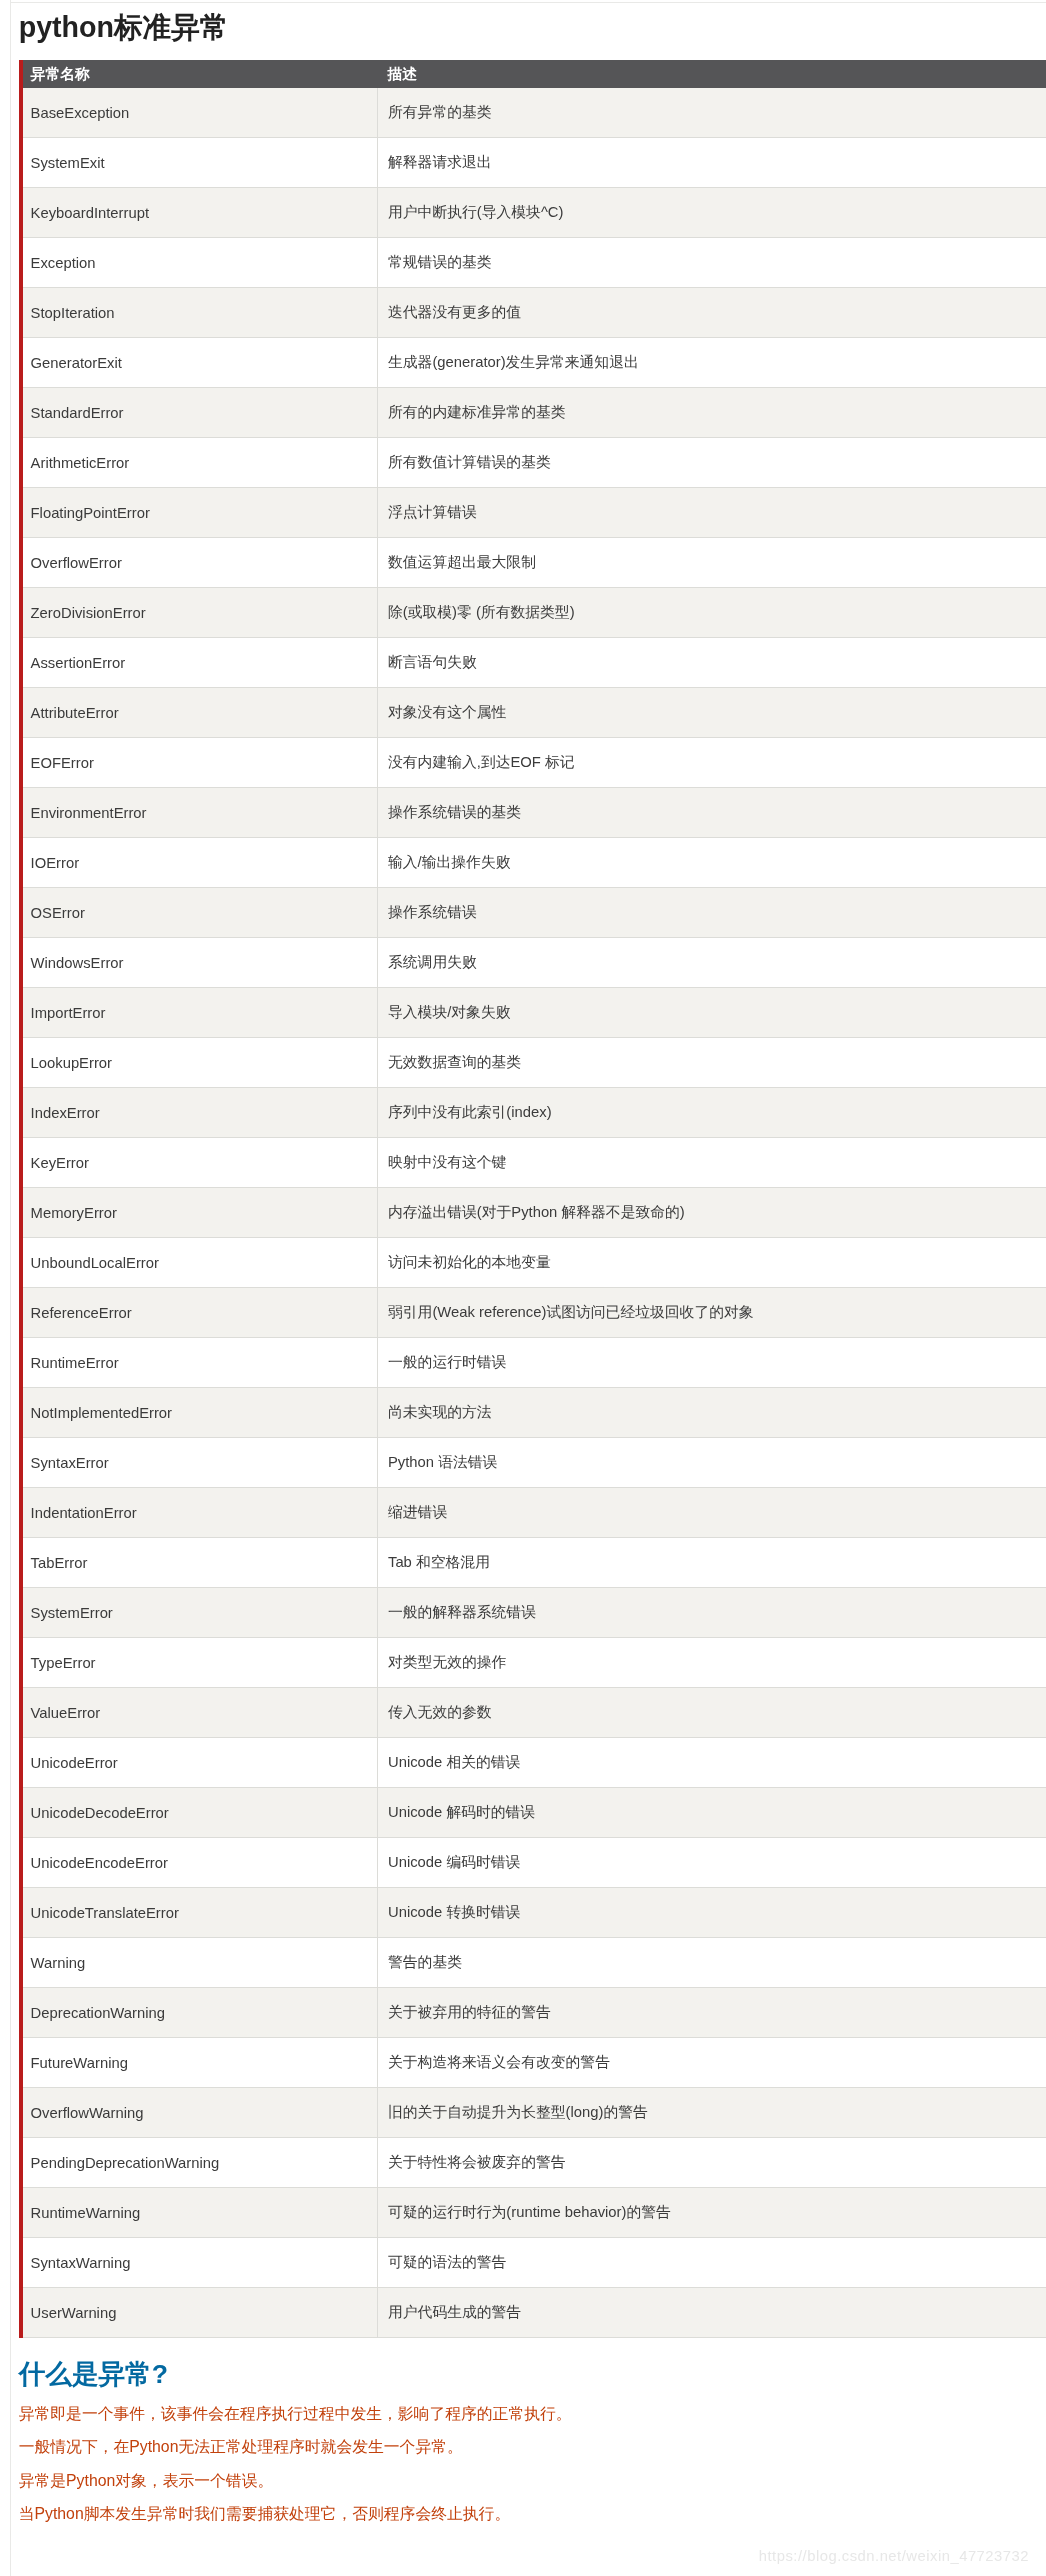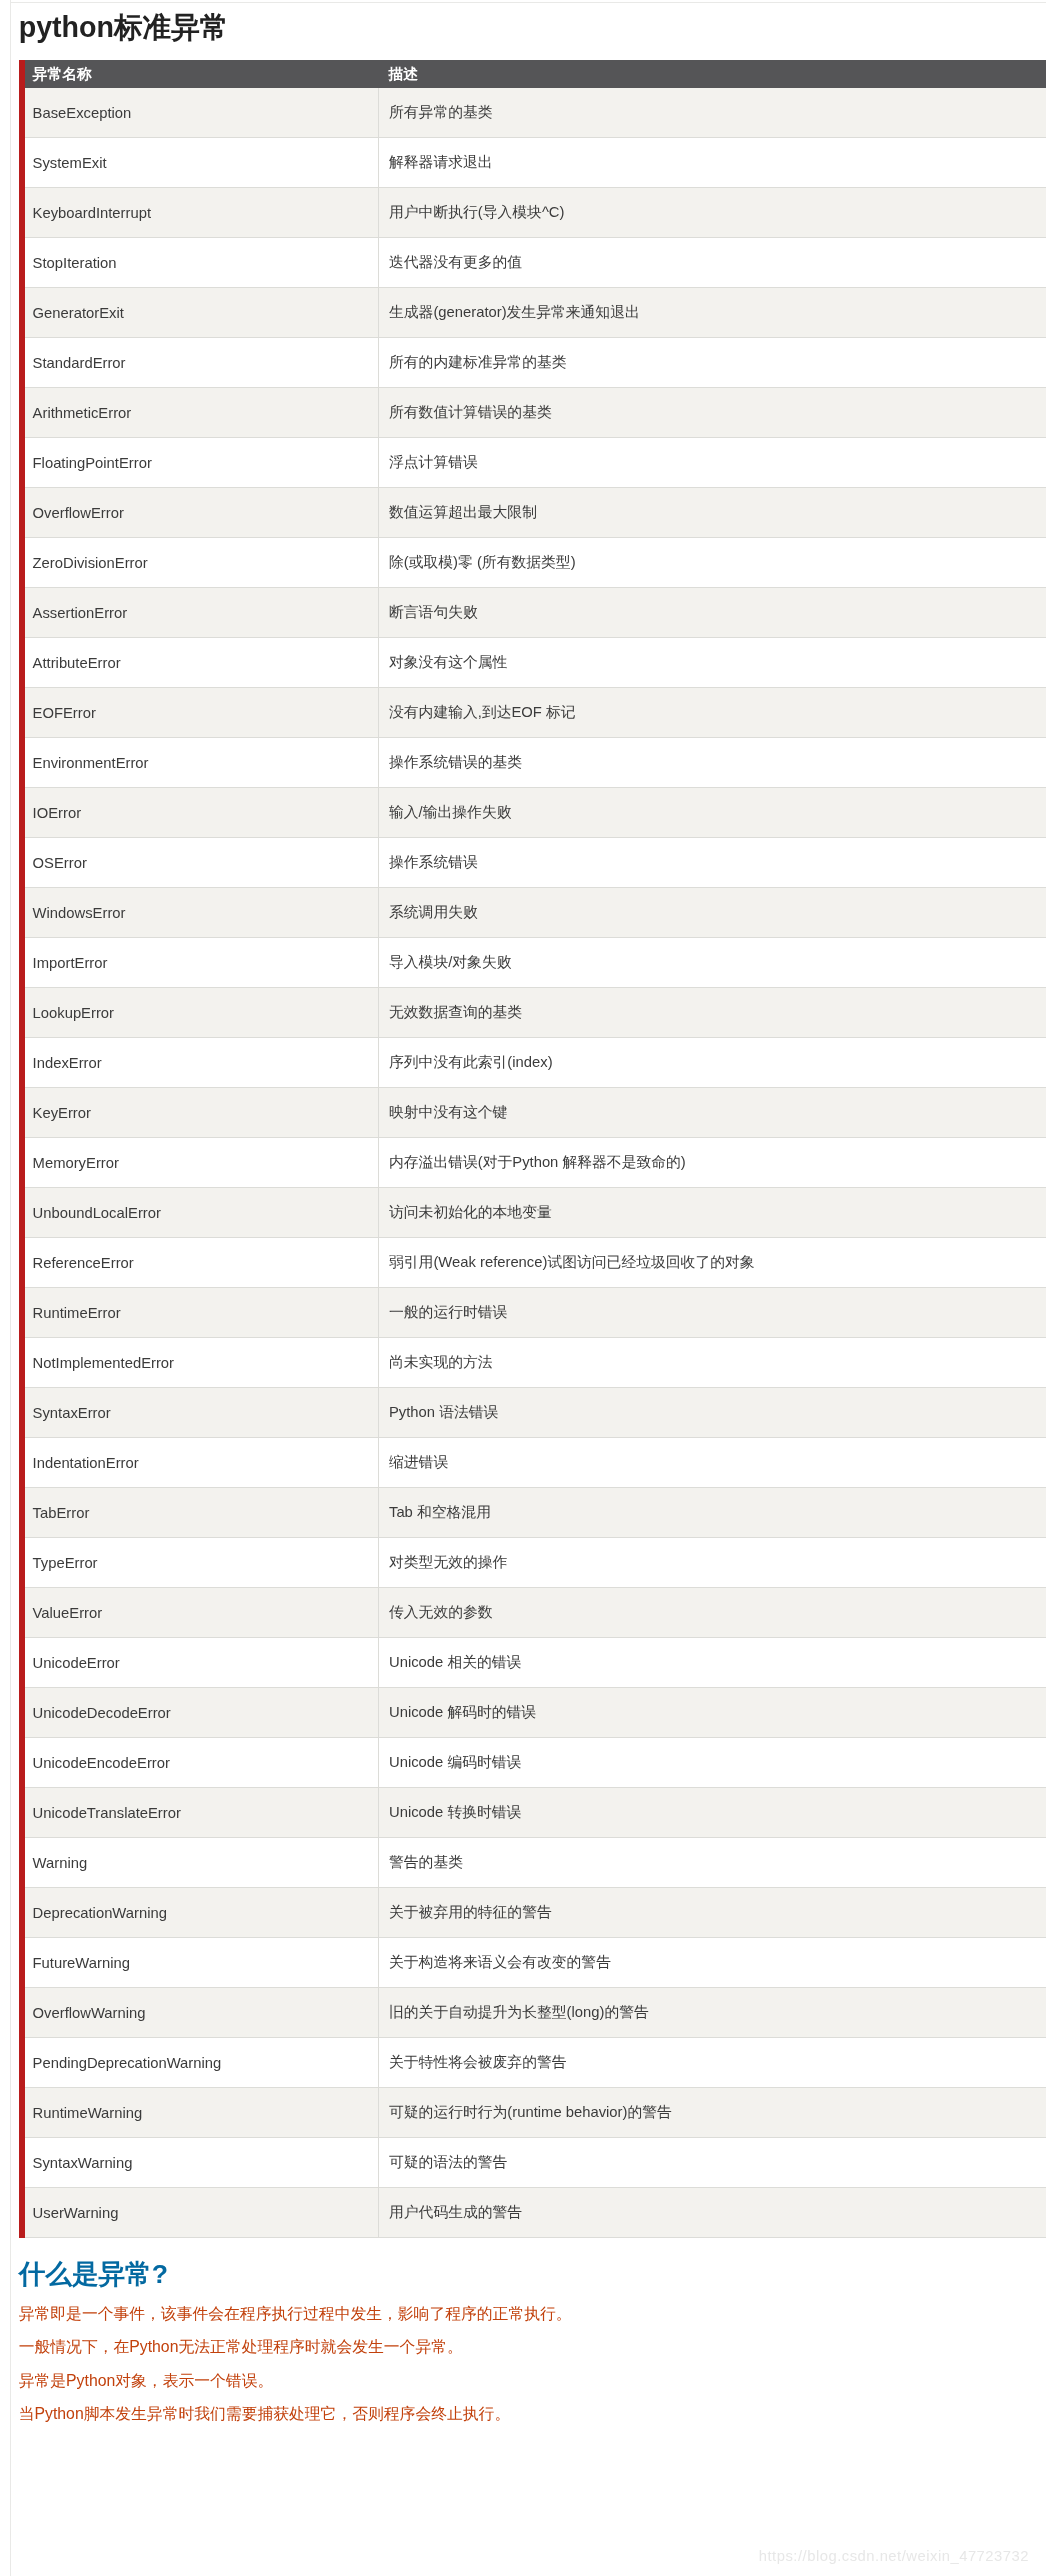--- a/index.html
+++ b/index.html
@@ -42,21 +42,21 @@
     line-height: 33px;
     font-weight: 700;
     color: #222222;
     letter-spacing: 0;
   }
   table.exceptions {
     border-collapse: collapse;
     table-layout: fixed;
     width: 100%;
     margin-top: 16.7px;
-    border-left: 6px solid #b91c1c;
+    border-left: 4px solid #b91c1c;
   }
   table.exceptions th {
     background: #555557;
     color: #ffffff;
     font-size: 14.8px;
     font-weight: 700;
     text-align: left;
     height: 27.6px;
     padding: 0 0 0 7.9px;
   }
@@ -134,20 +134,24 @@
         </tr>
         <tr>
           <td class="name">SystemExit</td>
           <td class="desc">解释器请求退出</td>
         </tr>
         <tr>
           <td class="name">KeyboardInterrupt</td>
           <td class="desc">用户中断执行(导入模块^C)</td>
         </tr>
         <tr>
+          <td class="name">Exception</td>
+          <td class="desc">常规错误的基类</td>
+        </tr>
+        <tr>
           <td class="name">StopIteration</td>
           <td class="desc">迭代器没有更多的值</td>
         </tr>
         <tr>
           <td class="name">GeneratorExit</td>
           <td class="desc">生成器(generator)发生异常来通知退出</td>
         </tr>
         <tr>
           <td class="name">StandardError</td>
           <td class="desc">所有的内建标准异常的基类</td>
@@ -236,20 +240,24 @@
           <td class="name">SyntaxError</td>
           <td class="desc">Python 语法错误</td>
         </tr>
         <tr>
           <td class="name">IndentationError</td>
           <td class="desc">缩进错误</td>
         </tr>
         <tr>
           <td class="name">TabError</td>
           <td class="desc">Tab 和空格混用</td>
+        </tr>
+        <tr>
+          <td class="name">SystemError</td>
+          <td class="desc">一般的解释器系统错误</td>
         </tr>
         <tr>
           <td class="name">TypeError</td>
           <td class="desc">对类型无效的操作</td>
         </tr>
         <tr>
           <td class="name">ValueError</td>
           <td class="desc">传入无效的参数</td>
         </tr>
         <tr>

